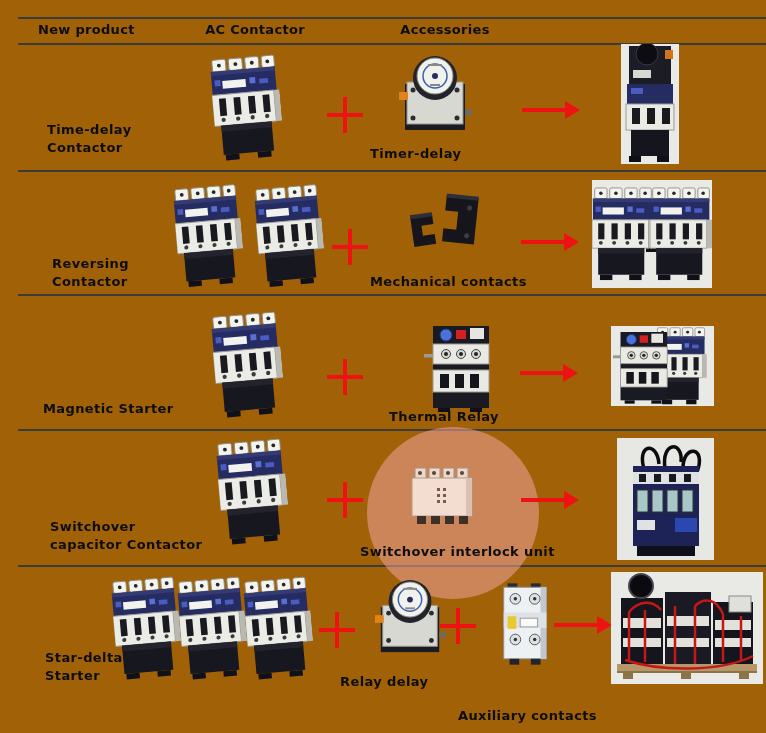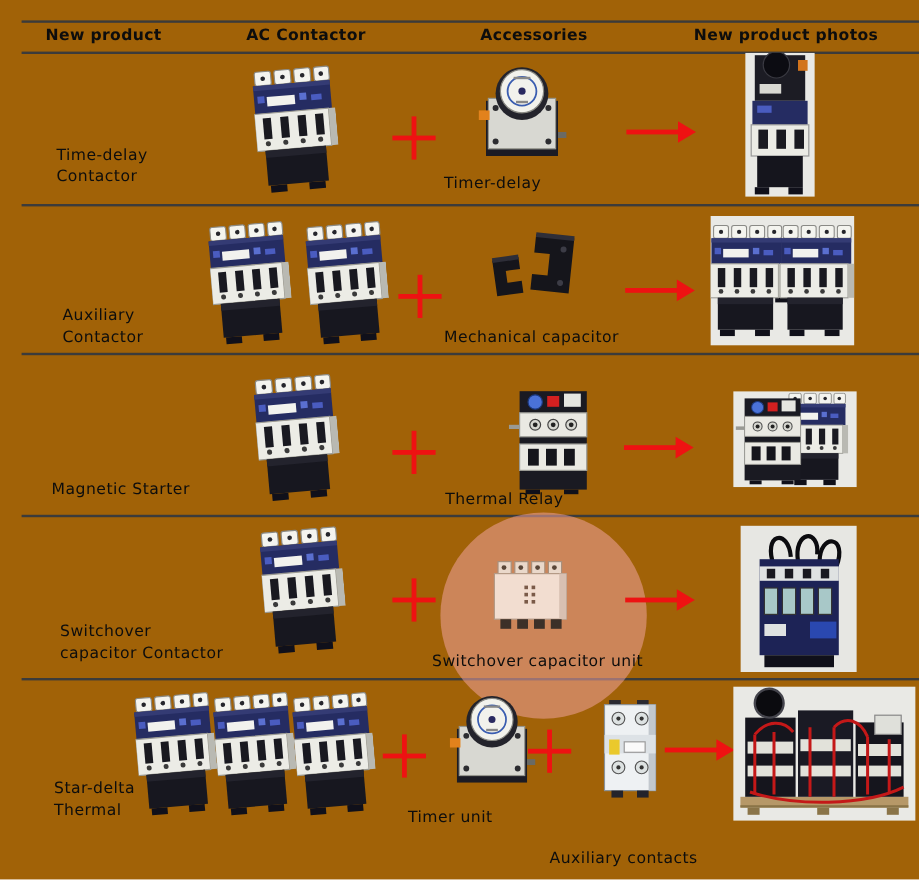--- a/index.html
+++ b/index.html
@@ -4,21 +4,21 @@
 <style>
   html,body{margin:0;padding:0;background:#fff;}
   #app{
     position:relative;width:766px;height:733px;margin:0 auto;
     background:#a16207;overflow:hidden;
     font-family:"DejaVu Sans","Liberation Sans",sans-serif;
   }
   .line{position:absolute;left:18px;width:748px;height:2px;background:#3b3b3b;z-index:0;}
   .hdr{position:absolute;top:22px;font-size:13px;font-weight:bold;color:#0d0d0d;letter-spacing:.3px;z-index:3;white-space:nowrap;}
   .ctr{text-align:center;}
-  .lbl{position:absolute;font-size:13px;font-weight:normal;color:#0d0d0d;letter-spacing:.4px;white-space:nowrap;z-index:3;}
+  .lbl{position:absolute;font-size:13px;font-weight:bold;color:#0d0d0d;letter-spacing:.4px;white-space:nowrap;z-index:3;}
   .img{position:absolute;z-index:2;}
   .tilt{transform:rotate(-5deg);}
   .plus{position:absolute;width:36px;height:36px;z-index:2;}
   .plus::before{content:"";position:absolute;left:0;top:16px;width:36px;height:4px;background:var(--accent-red,#ee1212);}
   .plus::after{content:"";position:absolute;left:16px;top:0;width:4px;height:36px;background:var(--accent-red,#ee1212);}
   .arrow{position:absolute;width:58px;height:18px;z-index:2;}
   .arrow .shaft{position:absolute;left:0;top:7px;width:44px;height:4px;background:var(--accent-red,#ee1212);}
   .arrow .head{position:absolute;right:0;top:0;width:0;height:0;
     border-left:15px solid var(--accent-red,#ee1212);border-top:9px solid transparent;border-bottom:9px solid transparent;}
   .hl-circle{position:absolute;left:367px;top:427px;width:172px;height:172px;border-radius:50%;
@@ -244,21 +244,20 @@
   <div class="line" style="top:17px"></div>
   <div class="line" style="top:43px"></div>
   <div class="line" style="top:170px"></div>
   <div class="line" style="top:294px"></div>
   <div class="line" style="top:429px"></div>
   <div class="line" style="top:565px"></div>
 
   <div class="hdr" style="left:38px">New product</div>
   <div class="hdr ctr" style="left:190px;width:130px">AC Contactor</div>
   <div class="hdr ctr" style="left:380px;width:130px">Accessories</div>
-  <div class="hdr ctr" style="left:570px;width:170px">New product photos</div>
 
   <div class="hl-circle"></div>
 
   <div class="lbl" style="left:47px;top:122px">Time-delay</div>
   <div class="lbl" style="left:47px;top:140px">Contactor</div>
   <svg class="img tilt" style="left:213px;top:55px" width="68" height="106">
       <use href="#sym-contactor"></use>
     </svg>
   <div class="plus" style="left:327px;top:97px"></div>
   <svg class="img" style="left:397px;top:54px" width="76" height="86">
@@ -266,92 +265,92 @@
     </svg>
   <div class="lbl acc" style="left:370px;top:146px;width:152px">Timer-delay</div>
   <div class="arrow" style="left:522px;top:101px">
       <div class="shaft"></div>
       <div class="head"></div>
     </div>
   <svg class="img" style="left:621px;top:44px" width="58" height="120">
       <use href="#sym-photo1"></use>
     </svg>
 
-  <div class="lbl" style="left:52px;top:256px">Auxiliary</div>
+  <div class="lbl" style="left:52px;top:256px">Reversing</div>
   <div class="lbl" style="left:52px;top:274px">Contactor</div>
   <svg class="img tilt" style="left:176px;top:183px" width="66" height="106">
       <use href="#sym-contactor"></use>
     </svg>
   <svg class="img tilt" style="left:257px;top:183px" width="66" height="106">
       <use href="#sym-contactor"></use>
     </svg>
   <div class="plus" style="left:332px;top:229px"></div>
   <svg class="img" style="left:402px;top:193px" width="82" height="70">
       <use href="#sym-interlock"></use>
     </svg>
-  <div class="lbl acc" style="left:370px;top:274px;width:165px">Mechanical capacitor</div>
+  <div class="lbl acc" style="left:370px;top:274px;width:165px">Mechanical contacts</div>
   <div class="arrow" style="left:521px;top:233px">
       <div class="shaft"></div>
       <div class="head"></div>
     </div>
   <svg class="img" style="left:592px;top:180px" width="120" height="108">
       <use href="#sym-photo2"></use>
     </svg>
 
   <div class="lbl" style="left:43px;top:401px">Magnetic Starter</div>
   <svg class="img tilt" style="left:214px;top:313px" width="68" height="104">
       <use href="#sym-contactor"></use>
     </svg>
   <div class="plus" style="left:327px;top:359px"></div>
   <svg class="img" style="left:424px;top:324px" width="72" height="88">
       <use href="#sym-thermal"></use>
     </svg>
-  <div class="lbl acc" style="left:371px;top:409px;width:150px">Thermal Relay</div>
+  <div class="lbl acc" style="left:389px;top:409px;width:150px">Thermal Relay</div>
   <div class="arrow" style="left:520px;top:364px">
       <div class="shaft"></div>
       <div class="head"></div>
     </div>
   <svg class="img" style="left:611px;top:326px" width="103" height="80">
       <use href="#sym-photo3"></use>
     </svg>
 
   <div class="lbl" style="left:50px;top:519px">Switchover</div>
   <div class="lbl" style="left:50px;top:537px">capacitor Contactor</div>
   <svg class="img tilt" style="left:219px;top:439px" width="68" height="106">
       <use href="#sym-contactor"></use>
     </svg>
   <div class="plus" style="left:327px;top:482px"></div>
   <svg class="img" style="left:410px;top:466px" width="64" height="62">
       <use href="#sym-capunit"></use>
     </svg>
-  <div class="lbl acc" style="left:360px;top:544px;width:180px">Switchover capacitor unit</div>
+  <div class="lbl acc" style="left:360px;top:544px;width:180px">Switchover interlock unit</div>
   <div class="arrow" style="left:521px;top:491px">
       <div class="shaft"></div>
       <div class="head"></div>
     </div>
   <svg class="img" style="left:617px;top:438px" width="97" height="122">
       <use href="#sym-photo4"></use>
     </svg>
 
   <div class="lbl" style="left:45px;top:650px">Star-delta</div>
-  <div class="lbl" style="left:45px;top:668px">Thermal</div>
+  <div class="lbl" style="left:45px;top:668px">Starter</div>
   <svg class="img tilt" style="left:114px;top:577px" width="66" height="103">
       <use href="#sym-contactor"></use>
     </svg>
   <svg class="img tilt" style="left:180px;top:577px" width="66" height="103">
       <use href="#sym-contactor"></use>
     </svg>
   <svg class="img tilt" style="left:246px;top:577px" width="66" height="103">
       <use href="#sym-contactor"></use>
     </svg>
   <div class="plus" style="left:319px;top:612px"></div>
   <svg class="img" style="left:373px;top:578px" width="74" height="84">
       <use href="#sym-timer"></use>
     </svg>
-  <div class="lbl acc" style="left:340px;top:674px;width:122px">Timer unit</div>
+  <div class="lbl acc" style="left:340px;top:674px;width:122px">Relay delay</div>
   <div class="plus" style="left:440px;top:608px"></div>
   <svg class="img" style="left:496px;top:580px" width="60" height="88">
       <use href="#sym-aux"></use>
     </svg>
   <div class="lbl acc" style="left:458px;top:708px;width:160px">Auxiliary contacts</div>
   <div class="arrow" style="left:554px;top:616px">
       <div class="shaft"></div>
       <div class="head"></div>
     </div>
   <svg class="img" style="left:611px;top:572px" width="152" height="112">

